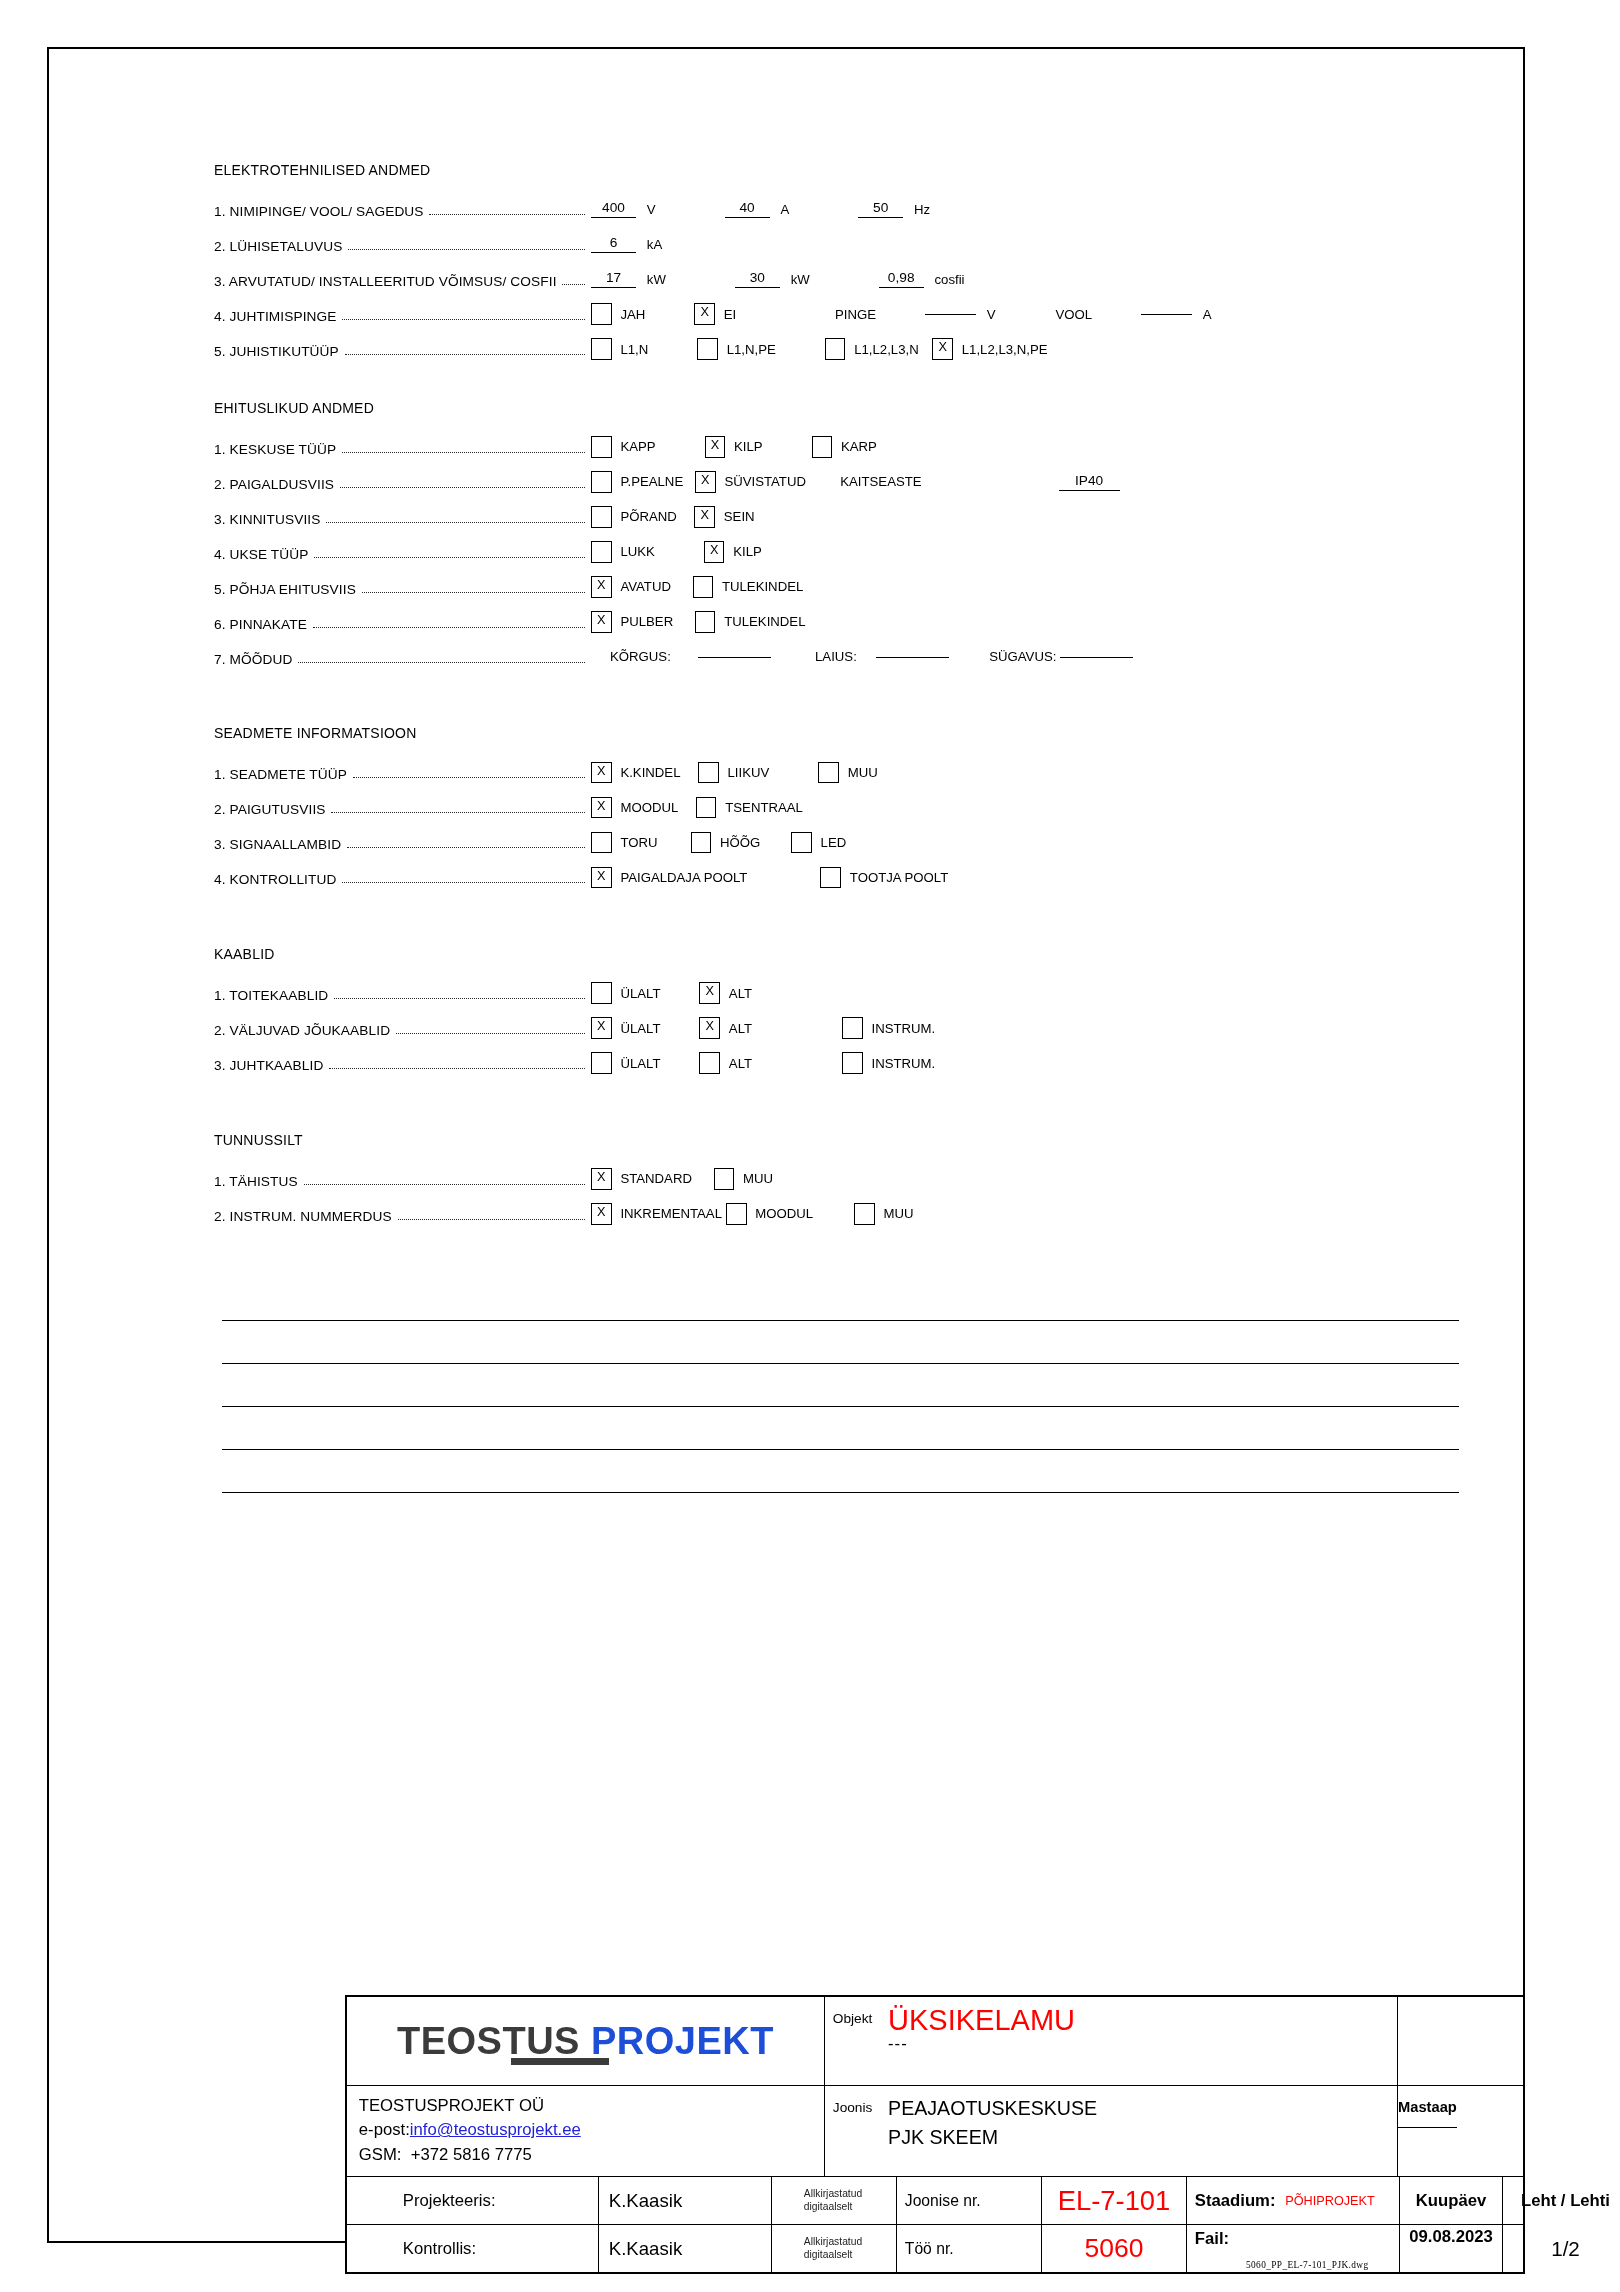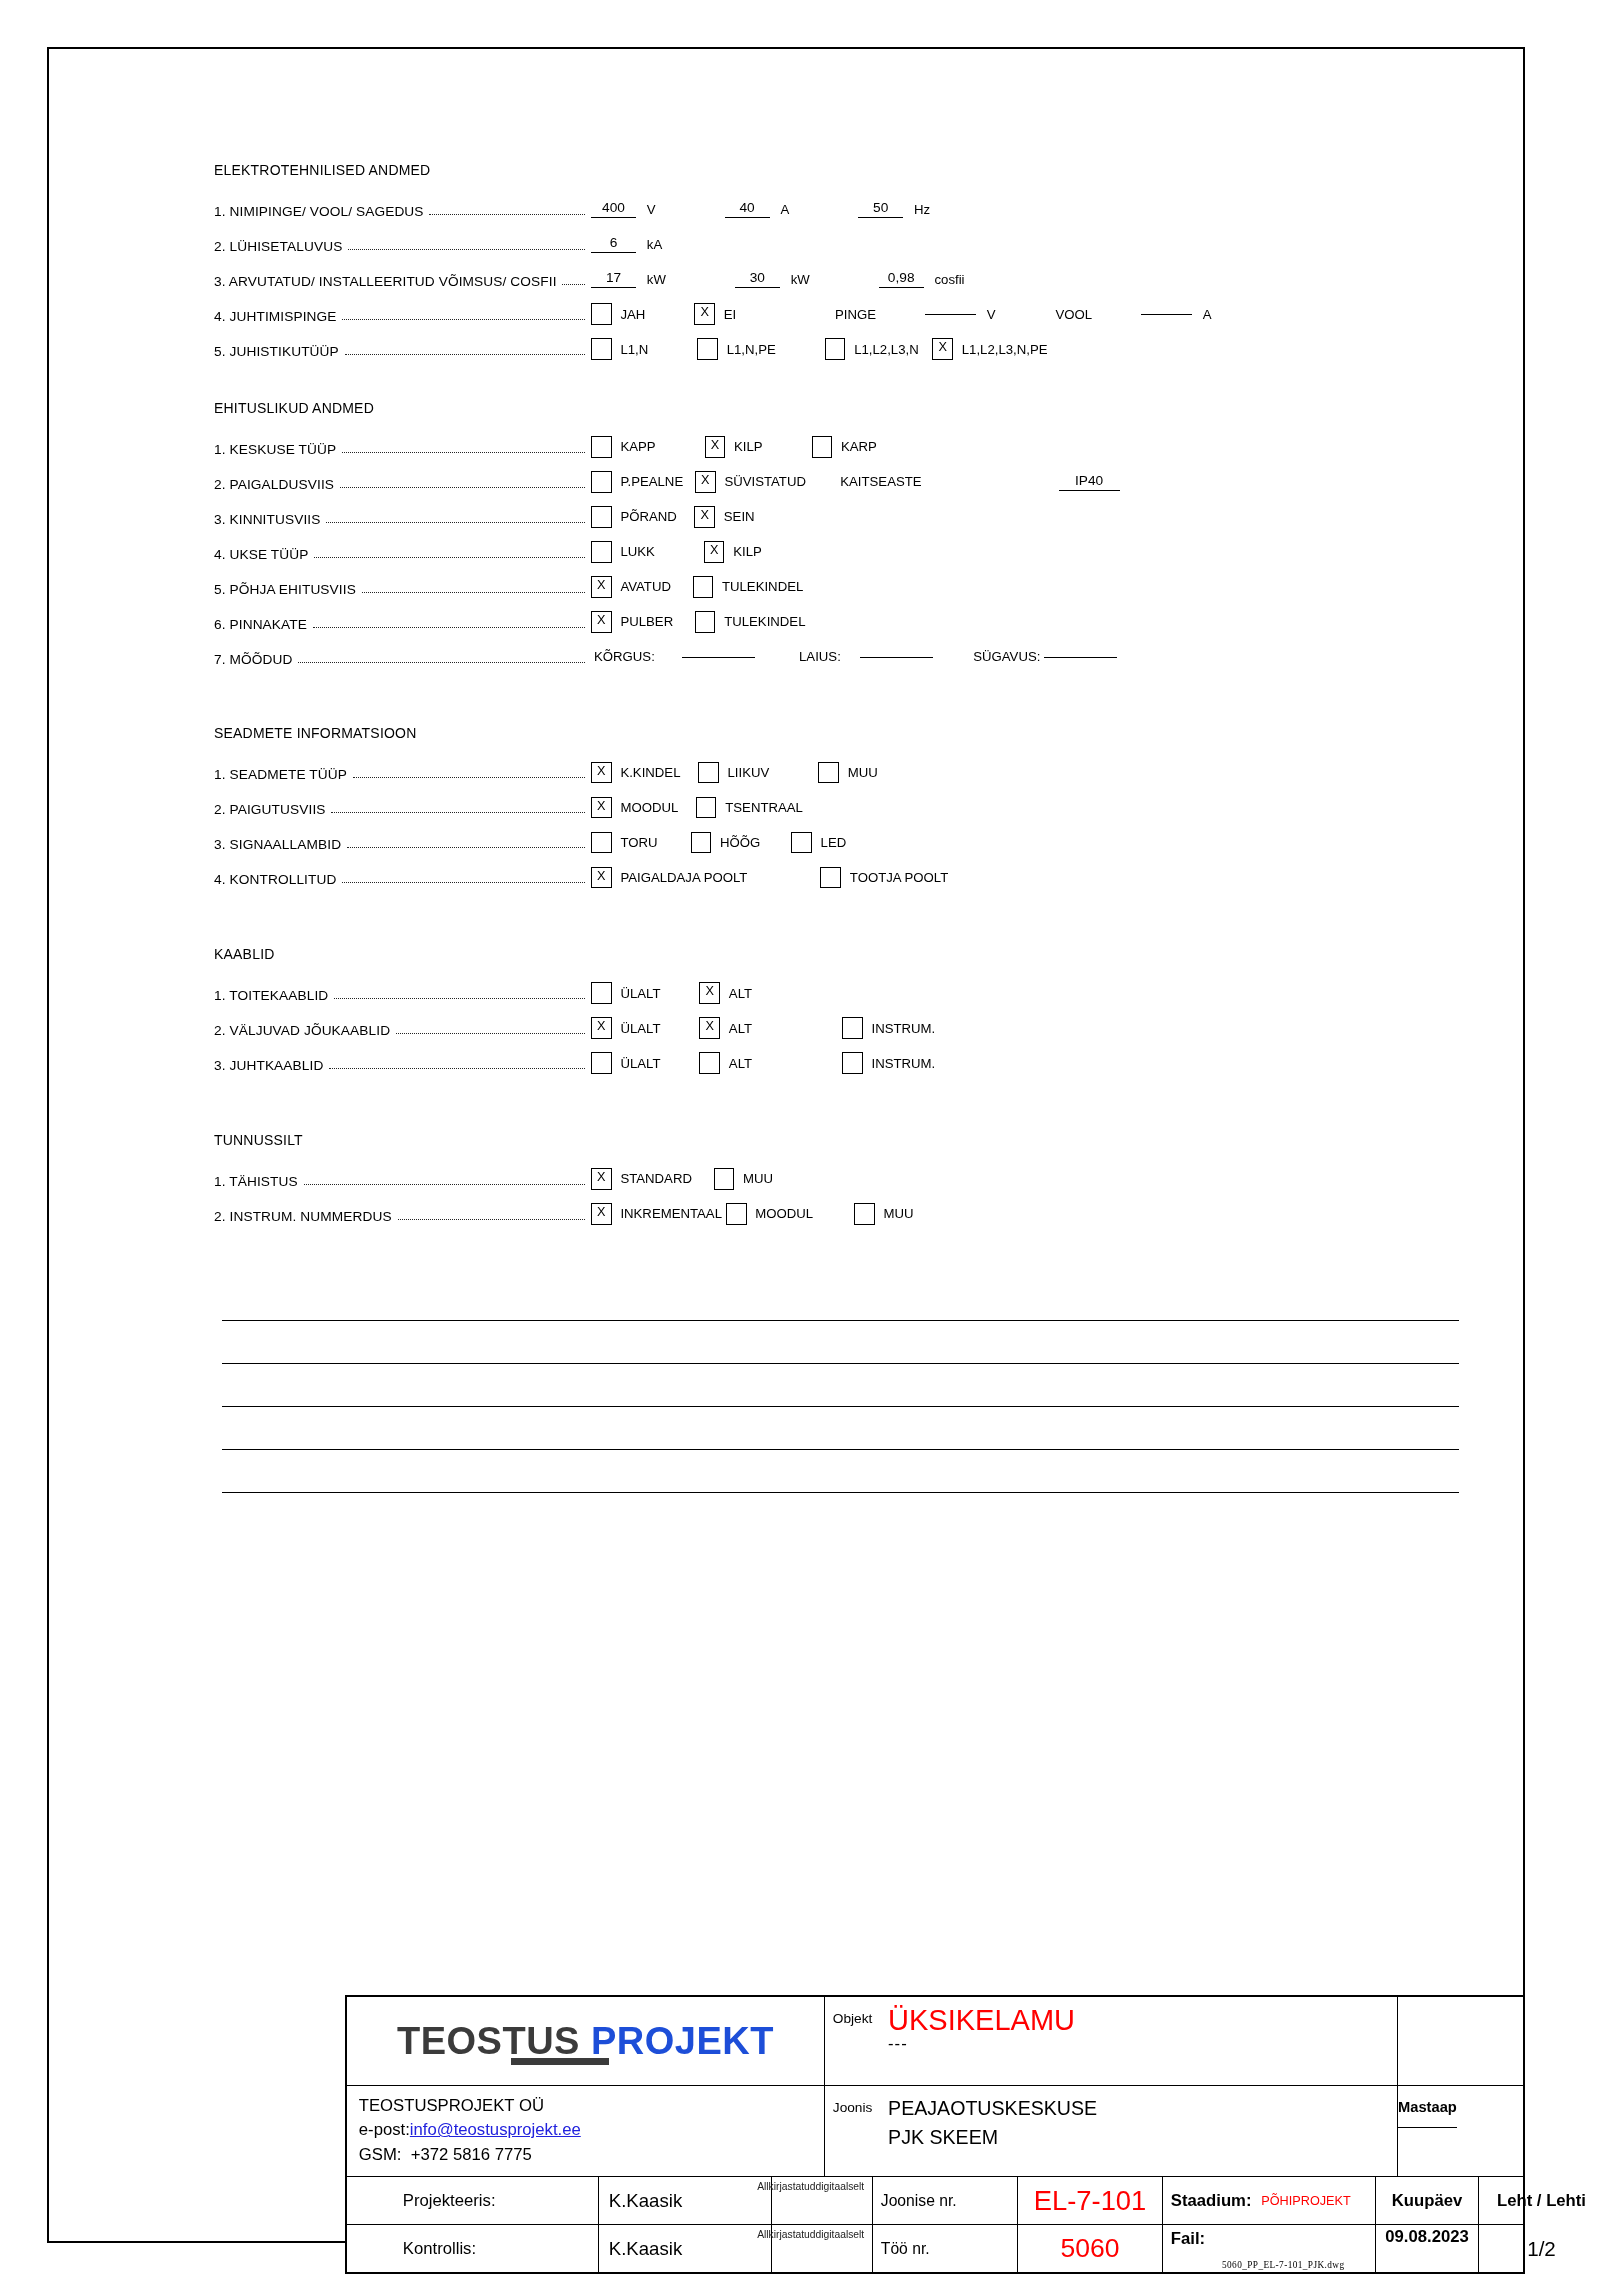--- a/index.html
+++ b/index.html
@@ -282,25 +282,26 @@
     flex: 0 0 173px;
     display: flex;
     align-items: center;
     font-size: 18.6px;
     padding-left: 9.8px;
   }
   .sign-digital {
     width: 101px;
     flex: 0 0 101px;
     display: flex;
-    flex-direction: row;
-    justify-content: flex-end;
+    flex-direction: column;
+    justify-content: center;
     font-size: 10.3px;
     line-height: 12.7px;
     color: #222;
+    margin-left: 24px;
   }
   .nr-key {
     width: 145px;
     flex: 0 0 145px;
     display: flex;
     align-items: center;
     font-size: 15.7px;
   }
   .nr-val {
     width: 145px;
@@ -615,21 +616,21 @@
           </span>
         </div>
       </div>
 
       <div class="row">
         <div class="label-cell">
           <span class="lbl">7. MÕÕDUD</span>
           <span class="leader"></span>
         </div>
         <div class="fields">
-          <span class="unit" style="margin-left:3px">KÕRGUS:</span>
+          <span class="unit" style="margin-left:19px">KÕRGUS:</span>
           <span class="spacer-50" style="width:27.4px"></span>
           <span class="valbox blank2"></span>
           <span class="spacer-50" style="width:33px"></span>
           <span class="unit">LAIUS:</span>
           <span class="spacer-50" style="width:19.6px"></span>
           <span class="valbox blank2"></span>
           <span class="spacer-50" style="width:29px"></span>
           <span class="unit">SÜGAVUS:</span>
           <span class="spacer-50" style="width:3.9px"></span>
           <span class="valbox blank2"></span>

